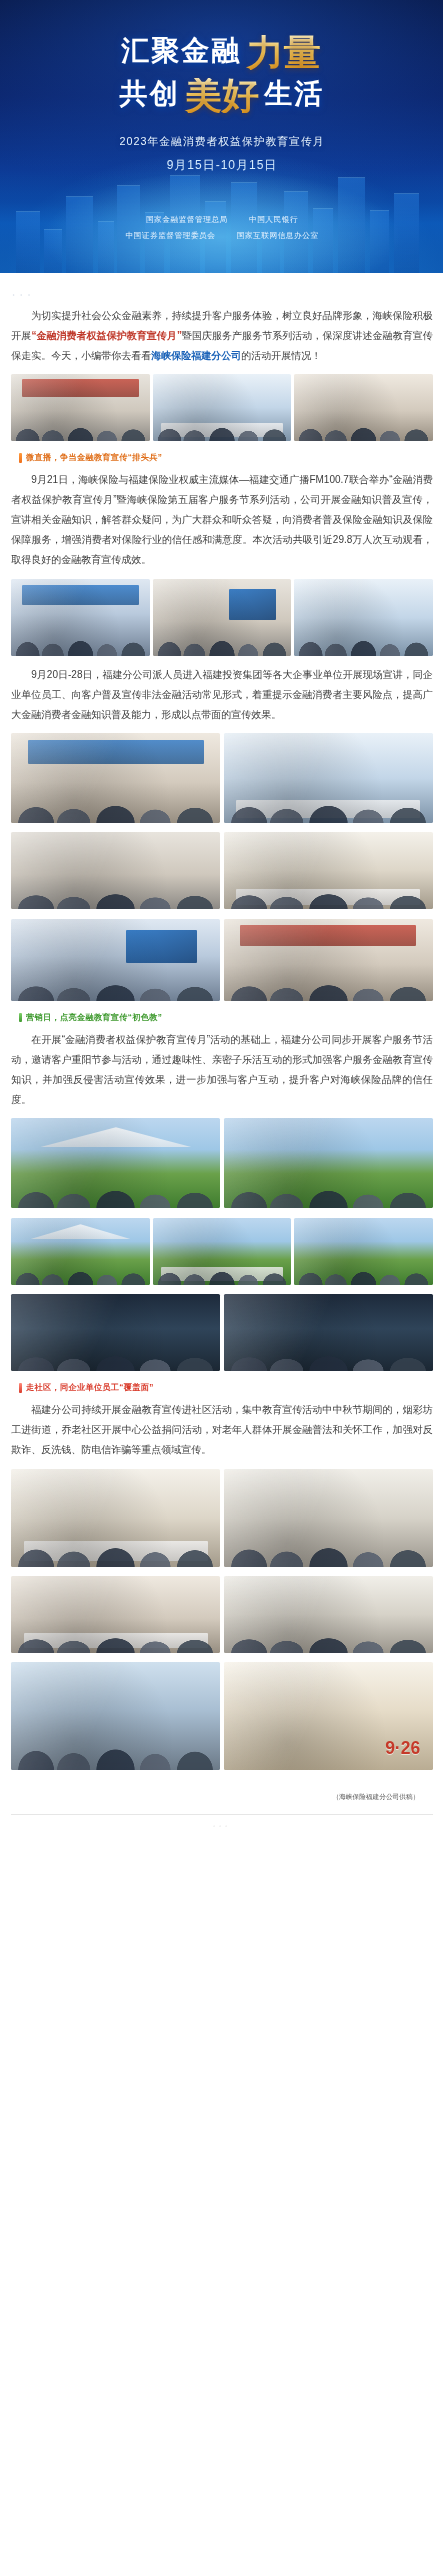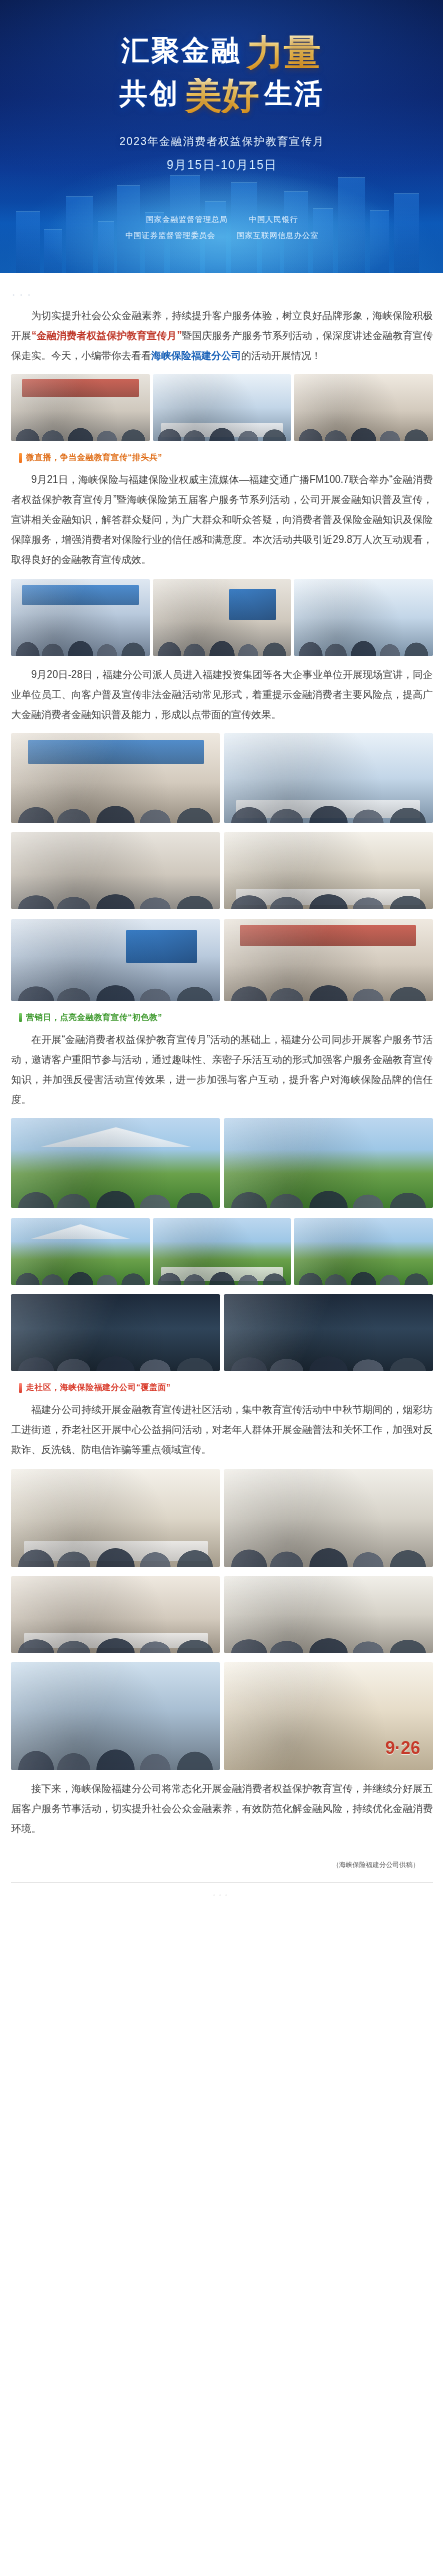--- a/index.html
+++ b/index.html
@@ -364,21 +364,21 @@
       <div class="ph h150 scene-night">
           <div class="figpeople"></div>
         </div>
       <div class="ph h150 scene-night">
           <div class="figpeople"></div>
         </div>
     </div>
 
     <div class="sec-head">
       <div class="sec-bar red"></div>
-      <div class="sec-title red">走社区，海峡保险福建分公司“覆盖面”</div>
+      <div class="sec-title red">走社区，同企业单位员工“覆盖面”</div>
     </div>
     <p class="para">福建分公司持续开展金融教育宣传进社区活动，集中教育宣传活动中中秋节期间的，烟彩坊工进街道，乔老社区开展中心公益捐问活动，对老年人群体开展金融普法和关怀工作，加强对反欺诈、反洗钱、防电信诈骗等重点领域宣传。</p>
     <div class="photos g2">
       <div class="ph h190 scene-counter">
           <div class="figtable"></div>
           <div class="figpeople"></div>
         </div>
       <div class="ph h190 scene-bank">
           <div class="figpeople"></div>
         </div>
@@ -394,21 +394,20 @@
     </div>
     <div class="photos g2">
       <div class="ph h210 scene-street">
           <div class="figpeople"></div>
         </div>
       <div class="ph h210 scene-poster">
         <div class="figdate">9·26</div>
       </div>
     </div>
 
-    <p class="para closing">接下来，海峡保险福建分公司将常态化开展金融消费者权益保护教育宣传，并继续分好展五届客户服务节事活动，切实提升社会公众金融素养，有效防范化解金融风险，持续优化金融消费环境。</p>
 
     <div class="signature">（海峡保险福建分公司供稿）</div>
 
     <div class="footer-rule"></div>
     <div class="footer-note">。。。</div>
   </div>
 </div>
 
 
 </body></html>

